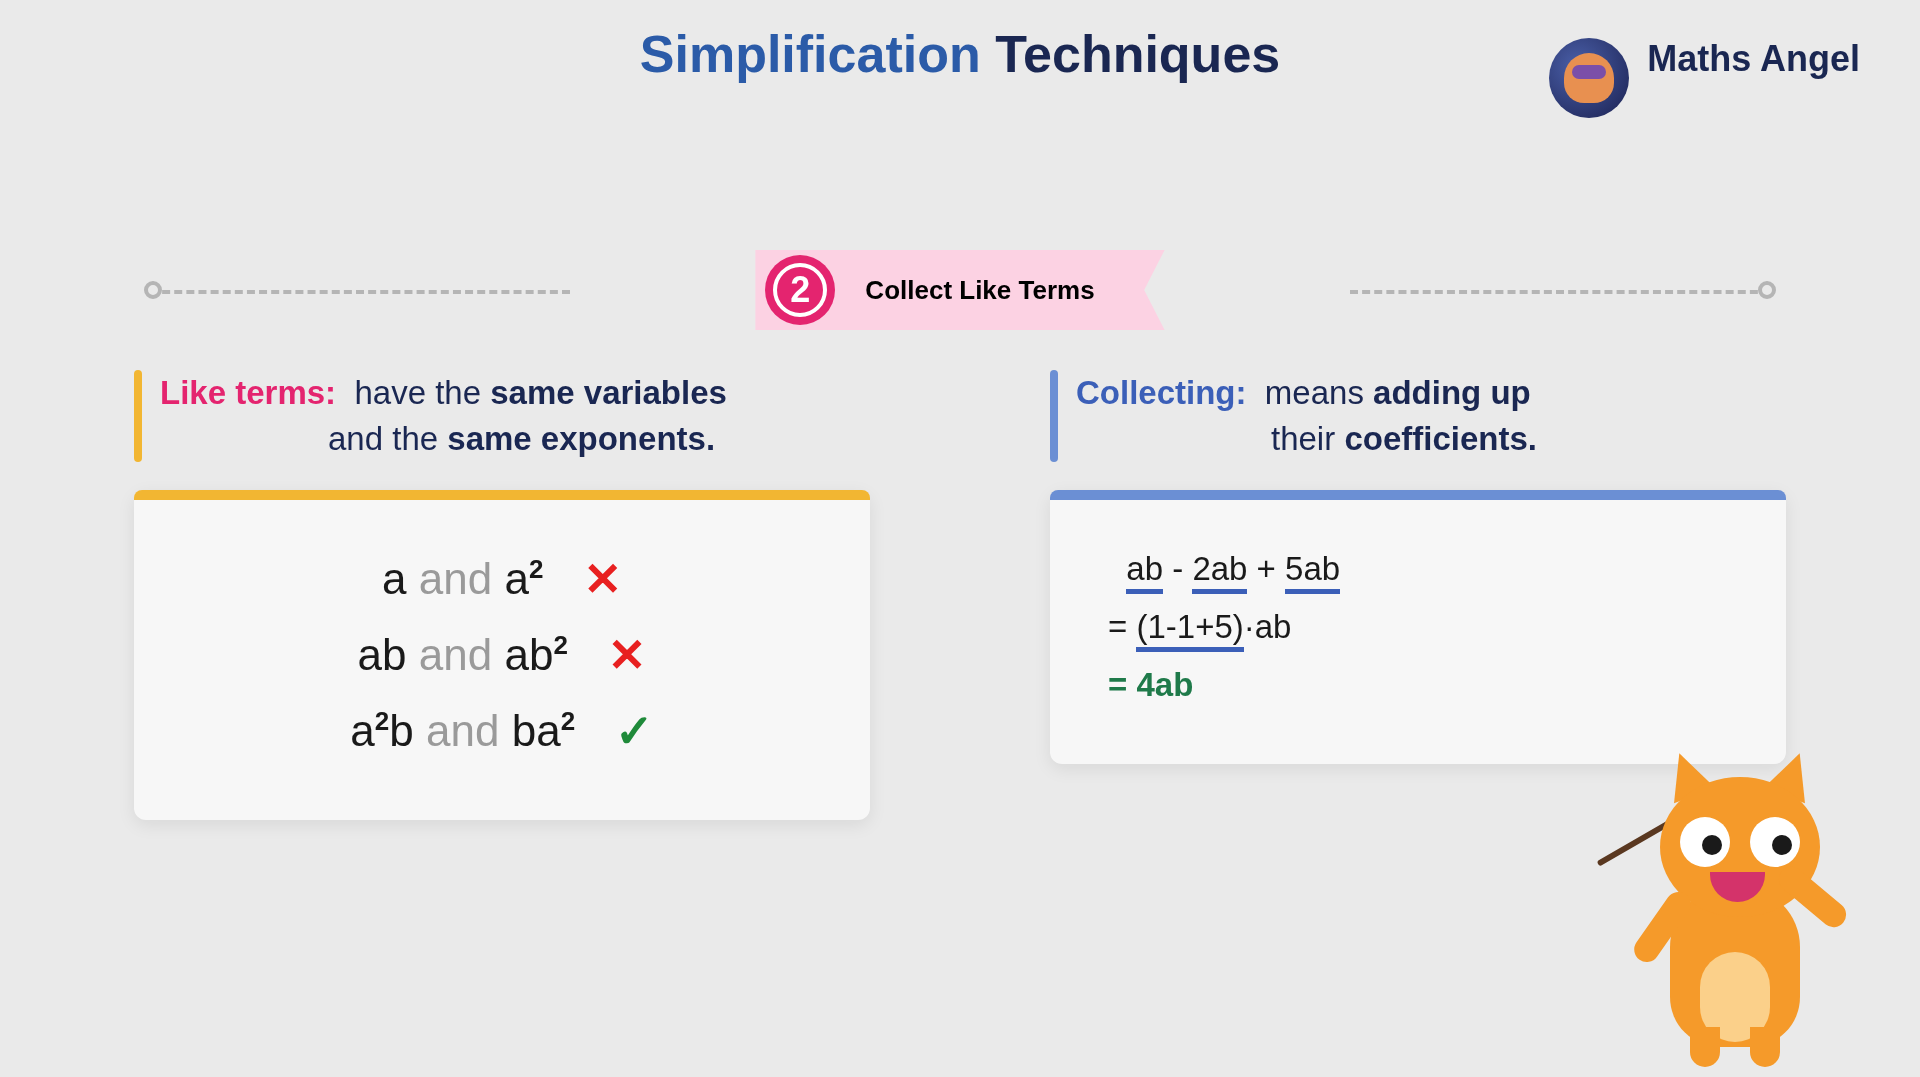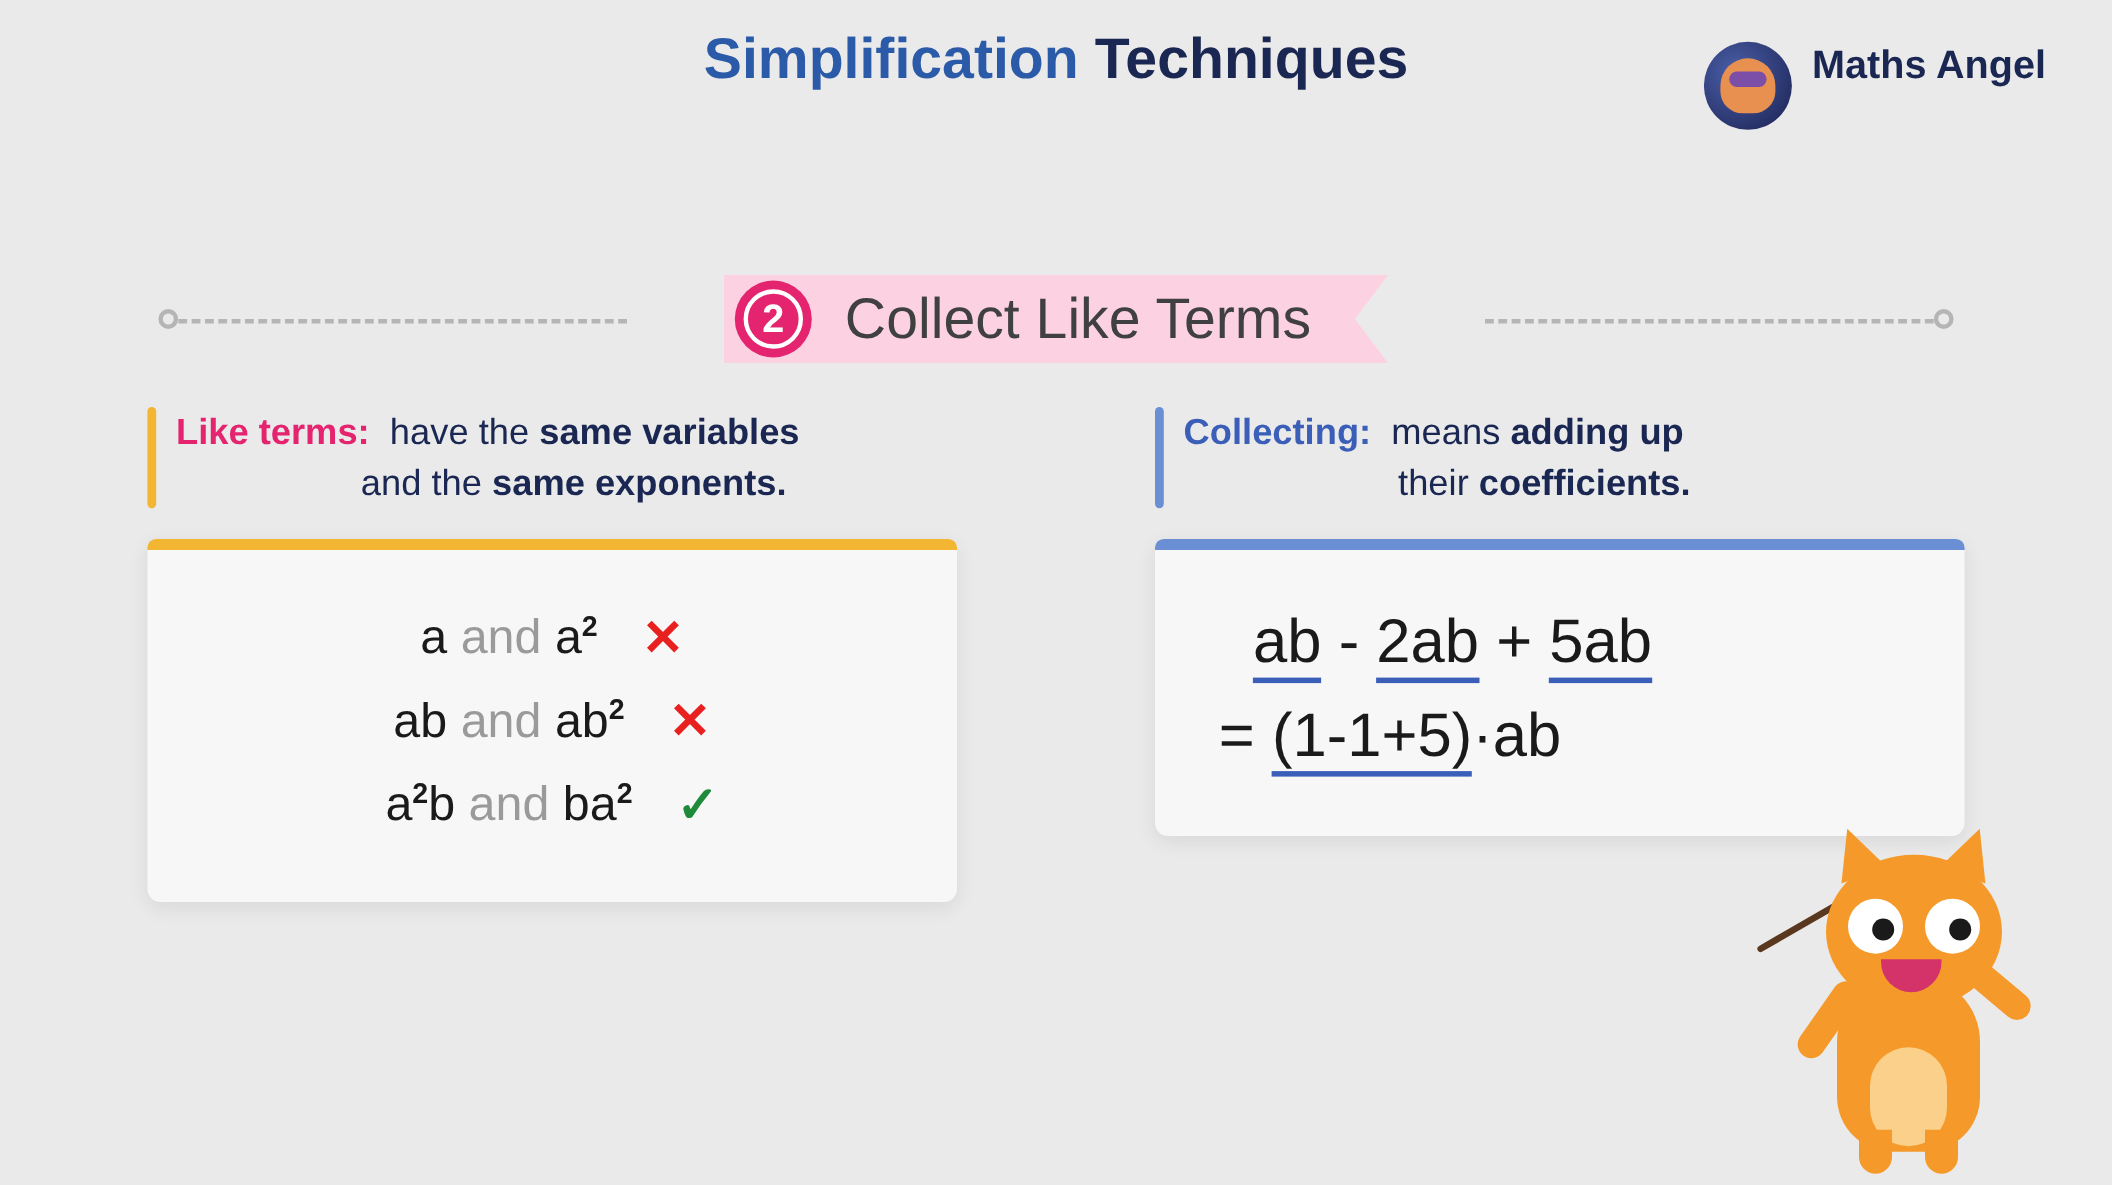--- a/index.html
+++ b/index.html
@@ -15,21 +15,21 @@
 .step-row{position:absolute;top:250px;left:0;width:100%;height:80px;display:flex;align-items:center;justify-content:center}
 .dash-line{position:absolute;top:50%;height:0;border-top:4px dashed #b5b5b5;z-index:0}
 .dash-left{left:150px;width:420px}
 .dash-right{right:150px;width:420px}
 .dot{position:absolute;width:18px;height:18px;border:4px solid #b5b5b5;background:#eaeaea;border-radius:50%;top:50%;transform:translateY(-50%)}
 .dot-l{left:144px}
 .dot-r{right:144px}
 .step-banner{position:relative;background:#fcd2e3;height:80px;display:flex;align-items:center;padding:0 70px 0 110px;z-index:1;clip-path:polygon(0 0,100% 0,95% 50%,100% 100%,0 100%)}
 .step-circle{position:absolute;left:10px;top:50%;transform:translateY(-50%);width:70px;height:70px;background:#e4246f;border-radius:50%;display:flex;align-items:center;justify-content:center}
 .step-circle-inner{width:54px;height:54px;border:4px solid #fff;border-radius:50%;display:flex;align-items:center;justify-content:center;color:#fff;font-size:36px;font-weight:800}
-.step-label{font-size:52px;font-weight:400;color:#404040}
+.step-label{font-size:26px;font-weight:700;color:#000000}
 .columns{position:absolute;top:370px;left:0;width:100%;display:flex;justify-content:center;gap:180px;padding:0 100px}
 .col{width:736px}
 .def{display:flex;gap:18px;margin-bottom:28px;min-height:90px}
 .def-bar{width:8px;border-radius:4px;flex-shrink:0}
 .bar-y{background:#f2b632}
 .bar-b{background:#6b8fd4}
 .def-text{font-size:33px;color:#1a2752;line-height:1.4}
 .def-label{font-weight:800}
 .lbl-pink{color:#e4246f}
 .lbl-blue{color:#3b5fb8}
@@ -37,21 +37,21 @@
 .card-bar{height:10px;border-radius:8px 8px 0 0;position:absolute;top:0;left:0;right:0}
 .cb-y{background:#f2b632}
 .cb-b{background:#6b8fd4}
 .ex-row{display:flex;align-items:center;justify-content:center;gap:40px;font-size:44px;margin:22px 0;color:#1a1a1a}
 .ex-term{font-family:'Segoe UI',Arial,sans-serif}
 .and{color:#9a9a9a}
 .sup{font-size:26px;vertical-align:super;font-weight:700}
 .mark{font-size:46px;font-weight:900}
 .x{color:#e82020}
 .chk{color:#1f8a3a}
-.eq{font-size:56px;color:#1a1a1a;margin:20px 0;padding-left:30px}
+.eq{font-size:33px;color:#1a1a1a;margin:20px 0;padding-left:30px}
 .eq .u{border-bottom:5px solid #3b5fb8;padding-bottom:2px}
 .eq-green{color:#1f7a4a;font-weight:600}
 .mascot{position:absolute;bottom:10px;right:50px;width:260px;height:320px;z-index:5}
 .cat-body{position:absolute;bottom:20px;left:60px;width:130px;height:160px;background:#f59a2a;border-radius:60px 60px 50px 50px}
 .cat-belly{position:absolute;bottom:25px;left:90px;width:70px;height:90px;background:#fbd08a;border-radius:40px}
 .cat-head{position:absolute;bottom:150px;left:50px;width:160px;height:140px;background:#f59a2a;border-radius:50%}
 .cat-ear{position:absolute;width:0;height:0;border-left:22px solid transparent;border-right:22px solid transparent;border-bottom:45px solid #f59a2a}
 .ear-l{bottom:270px;left:55px;transform:rotate(-20deg)}
 .ear-r{bottom:270px;left:160px;transform:rotate(20deg)}
 .cat-eye{position:absolute;width:50px;height:50px;background:#fff;border-radius:50%;bottom:200px}
@@ -136,20 +136,21 @@
       </div>
     </div>
     <div class="card">
       <div class="card-bar cb-b"></div>
       <div class="eq">
         &nbsp;&nbsp;<span class="u">ab</span><span> - </span><span class="u">2ab</span><span> + </span><span class="u">5ab</span>
       </div>
       <div class="eq">
         <span>= </span><span class="u">(1-1+5)</span><span>·ab</span>
       </div>
+      <div class="eq eq-green">= 4ab</div>
     </div>
   </div>
 </div>
 
 <div class="mascot">
   <div class="stick"></div>
   <div class="cat-ear ear-l"></div>
     <div class="cat-ear ear-r"></div>
   <div class="cat-body"></div>
     <div class="cat-belly"></div>

